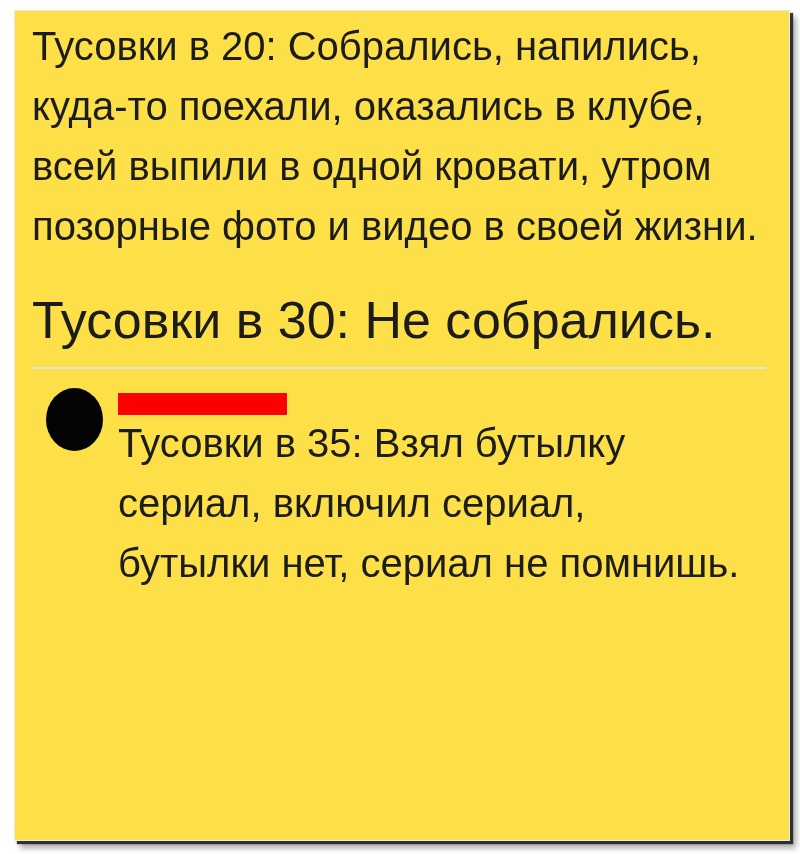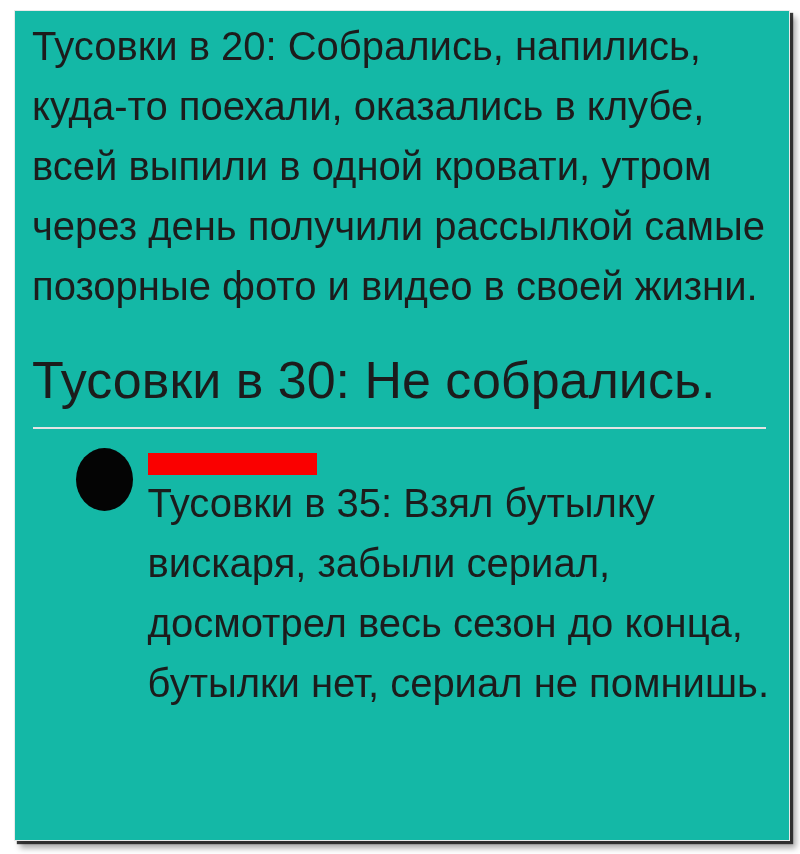--- a/index.html
+++ b/index.html
@@ -10,21 +10,21 @@
     background: #ffffff;
     font-family: "Liberation Sans", "DejaVu Sans", sans-serif;
   }
   .card {
     position: absolute;
     left: 14px;
     top: 10px;
     width: 776px;
     height: 831px;
     box-sizing: border-box;
-    background: #14b8a6;
+    background: #fde047;
     border: 1px solid #e9e9e9;
     box-shadow: 3px 3px 1px rgba(25,25,25,0.85), 6px 7px 6px rgba(0,0,0,0.35);
     padding: 5px 20px 0 17px;
     overflow: hidden;
   }
   .post-text {
     font-size: 40px;
     line-height: 60px;
     color: #1c1c1c;
     letter-spacing: 0;
@@ -42,21 +42,20 @@
   }
   .divider {
     height: 2px;
     background: #e4e4e4;
     margin: 17px 3px 0 1px;
   }
   .comment-row {
     display: flex;
     align-items: flex-start;
     margin-top: 19px;
-    justify-content: flex-end;
   }
   .avatar {
     flex: none;
     width: 57px;
     height: 63px;
     border-radius: 50%;
     background: #040404;
     margin-left: 14px;
   }
   .comment-col {
@@ -78,34 +77,32 @@
 </style>
 </head>
 <body>
 
 <div class="card">
 
   <div class="post-text">
       <div>Тусовки в 20: Собрались, напились,</div>
       <div>куда-то поехали, оказались в клубе,</div>
       <div>всей выпили в одной кровати, утром</div>
-      <div>через день получили рассылкой самые</div>
       <div>позорные фото и видео в своей жизни.</div>
     </div>
 
   <div class="para2">Тусовки в 30: Не собрались.</div>
 
   <div class="divider"></div>
 
   <div class="comment-row">
     <div class="avatar"></div>
     <div class="comment-col">
       <div class="redacted-bar"></div>
       <div class="comment-text">
           <div>Тусовки в 35: Взял бутылку</div>
-          <div>вискаря, забыли сериал,</div>
-          <div>досмотрел весь сезон до конца,</div>
+          <div>сериал, включил сериал,</div>
           <div>бутылки нет, сериал не помнишь.</div>
         </div>
     </div>
   </div>
 
 </div>
 
 </body></html>

